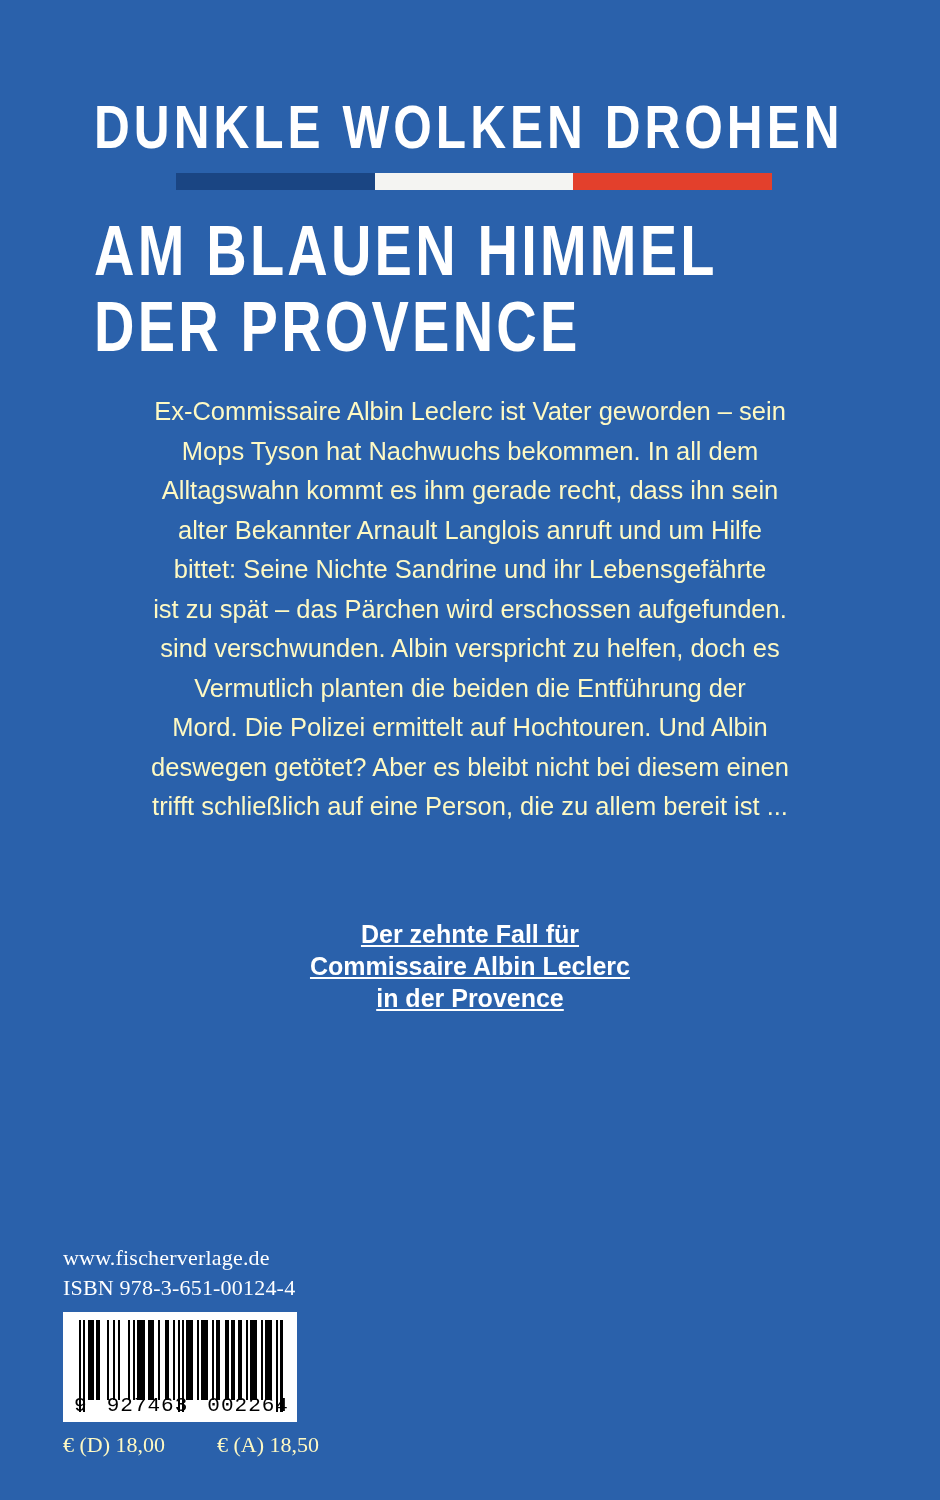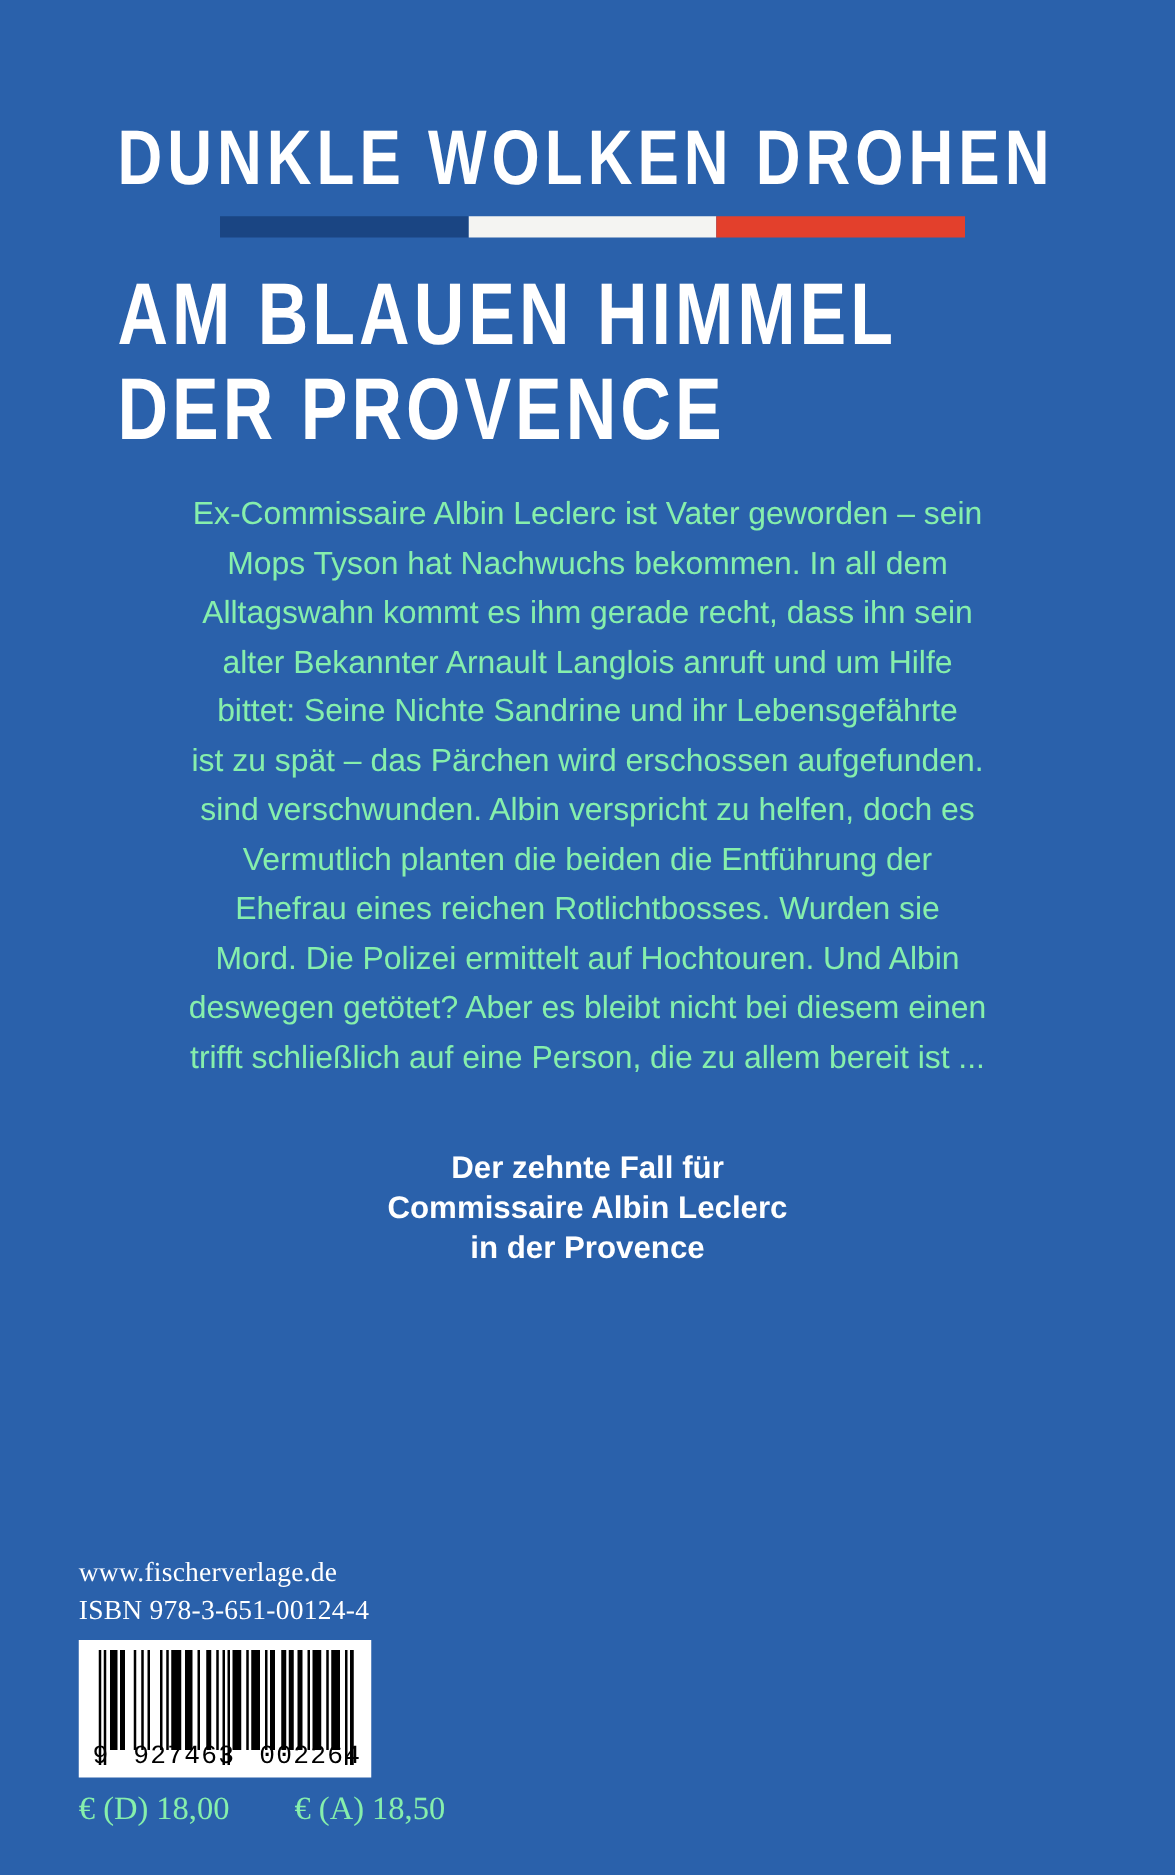--- a/index.html
+++ b/index.html
@@ -75,41 +75,41 @@
     width: 100%; height: 100%;
     opacity: .35;
   }
 
   
   .blurb {
     position: absolute;
     top: 392px;
     left: 92px;
     width: 756px;
-    color: #86efac;
+    color: #fef9c3;
     font-size: 25.5px;
     line-height: 39.5px;
     text-align: center;
     font-weight: 400;
   }
   .blurb p { margin: 0; }
 
   
   .tagline {
     position: absolute;
     top: 918px;
     left: 0;
     width: 940px;
     text-align: center;
     color: #ffffff;
     font-size: 25px;
     line-height: 32px;
     font-weight: 700;
   }
-  .tagline div { white-space: nowrap; }
+  .tagline div { white-space: nowrap; text-decoration: underline; }
 
   
   .footer {
     position: absolute;
     left: 63px;
     top: 1243px;
     width: 420px;
   }
   .footer-serif {
     font-family: "Liberation Serif", "DejaVu Serif", serif;
@@ -161,22 +161,22 @@
     align-items: flex-end;
   }
   .bd-lead { margin-left: 1px; }
 
   .prices {
     position: absolute;
     left: 63px;
     top: 1432px;
     width: 420px;
     font-family: "Liberation Serif", "DejaVu Serif", serif;
-    color: #86efac;
-    font-size: 26px;
+    color: #fef9c3;
+    font-size: 22px;
     white-space: nowrap;
   }
   .price-a { margin-left: 52px; }
 </style>
 </head>
 <body>
 
 <div class="cover">
 
   <div class="title-block">
@@ -196,21 +196,20 @@
 
   <div class="blurb">
     <p>Ex-Commissaire Albin Leclerc ist Vater geworden – sein</p>
     <p>Mops Tyson hat Nachwuchs bekommen. In all dem</p>
     <p>Alltagswahn kommt es ihm gerade recht, dass ihn sein</p>
     <p>alter Bekannter Arnault Langlois anruft und um Hilfe</p>
     <p>bittet: Seine Nichte Sandrine und ihr Lebensgefährte</p>
     <p>ist zu spät – das Pärchen wird erschossen aufgefunden.</p>
     <p>sind verschwunden. Albin verspricht zu helfen, doch es</p>
     <p>Vermutlich planten die beiden die Entführung der</p>
-    <p>Ehefrau eines reichen Rotlichtbosses. Wurden sie</p>
     <p>Mord. Die Polizei ermittelt auf Hochtouren. Und Albin</p>
     <p>deswegen getötet? Aber es bleibt nicht bei diesem einen</p>
     <p>trifft schließlich auf eine Person, die zu allem bereit ist ...</p>
   </div>
 
   <div class="tagline">
     <div>Der zehnte Fall für</div>
     <div>Commissaire Albin Leclerc</div>
     <div>in der Provence</div>
   </div>

